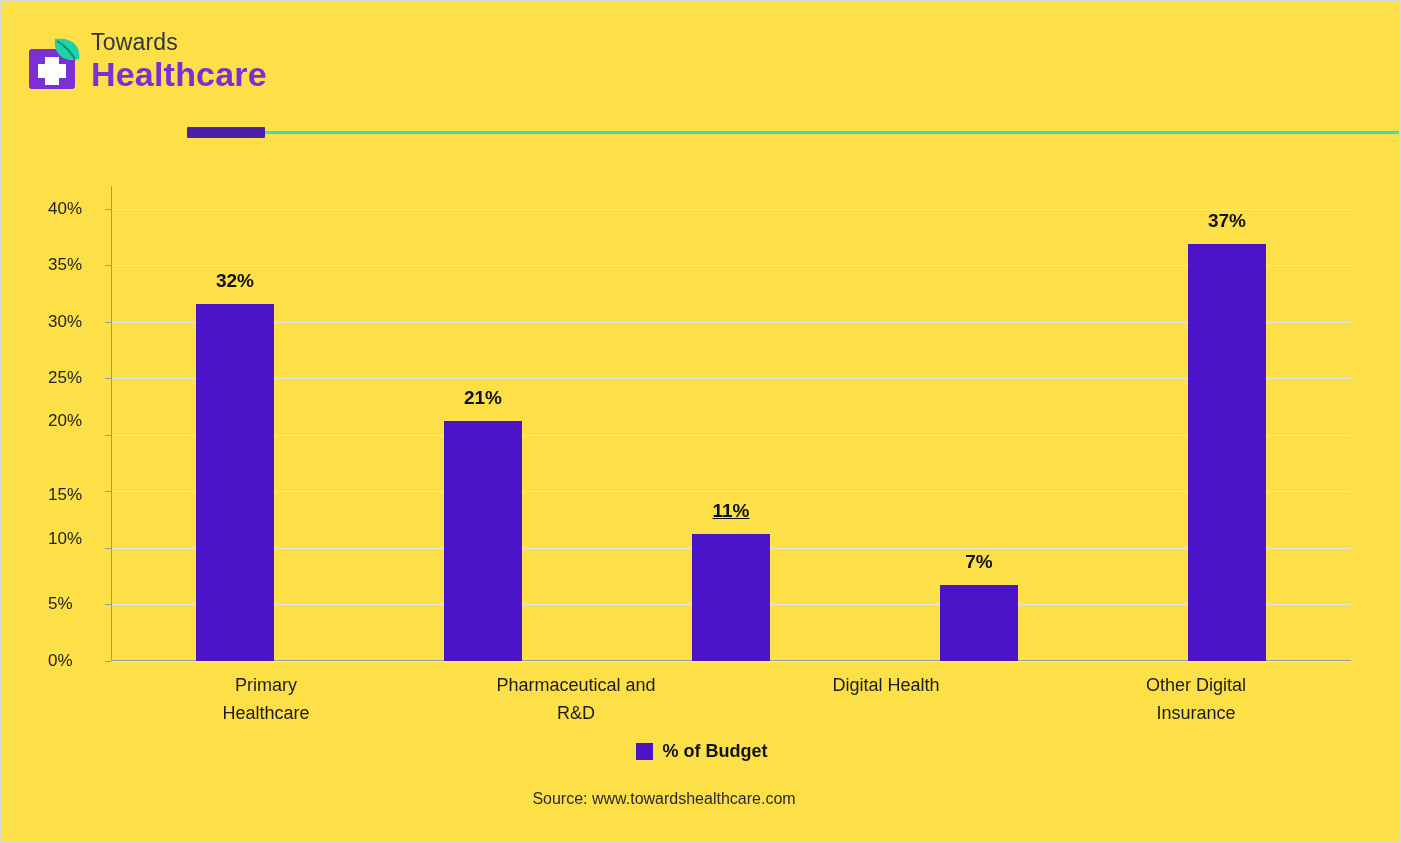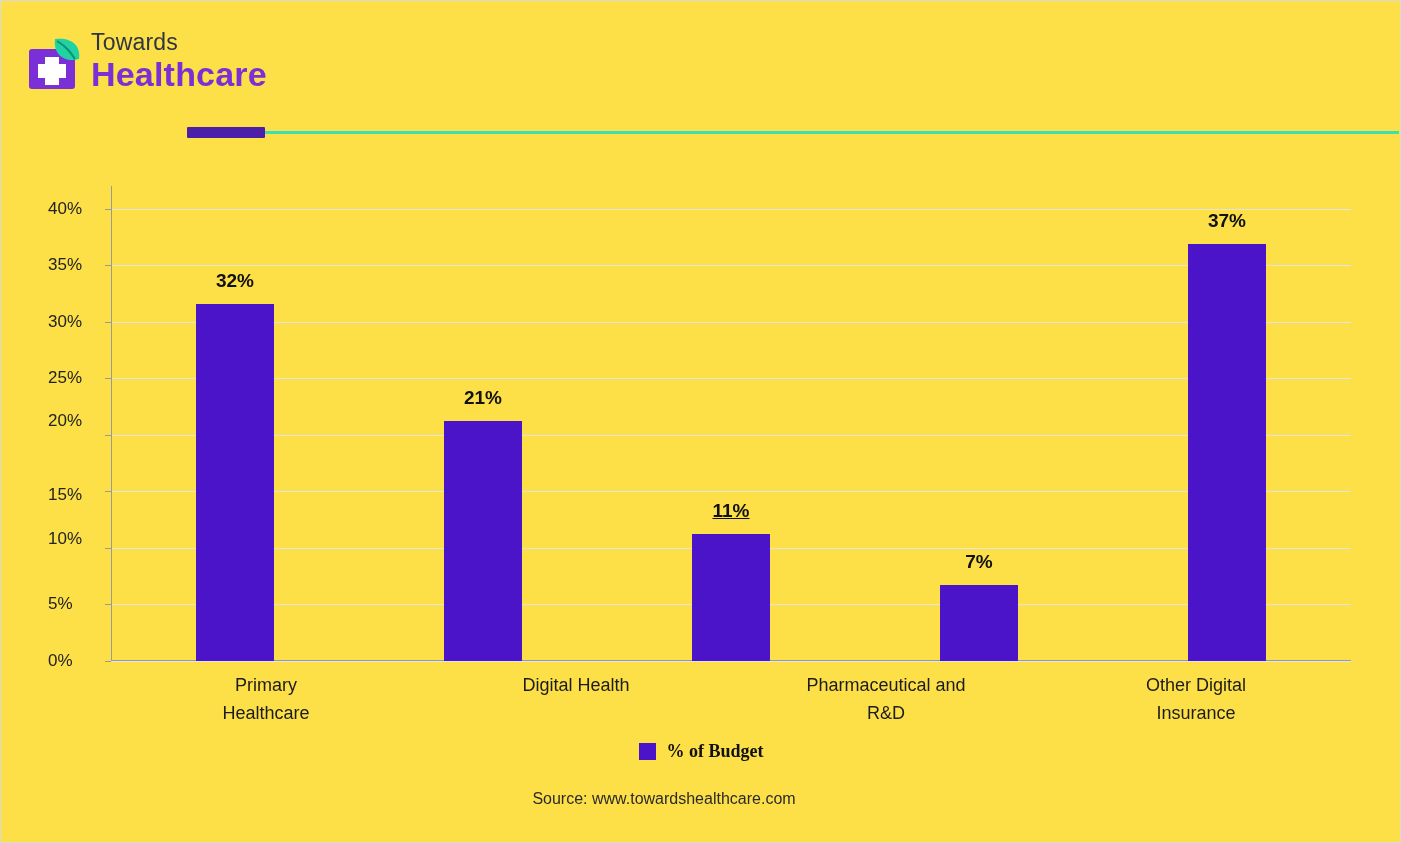--- a/index.html
+++ b/index.html
@@ -195,21 +195,20 @@
   }
   .legend-swatch {
     width: 17px;
     height: 17px;
     background: #4b14c8;
   }
   .legend-label {
     font-size: 18px;
     font-weight: bold;
     color: #111111;
-    font-family: Liberation Serif, serif;
   }
 
   
   .source {
     position: absolute;
     left: 0;
     top: 789px;
     width: 1326px;
     text-align: center;
     font-size: 16px;
@@ -298,25 +297,25 @@
         <div class="ytick-mark" style="top: 22.619px;"></div>
       </div>
   </div>
 
   <div class="xlabels" id="xlabels">
       <div class="xlabel">
         <div>Primary</div>
         <div>Healthcare</div>
       </div>
       <div class="xlabel">
-        <div>Digital Health</div>
-      </div>
-      <div class="xlabel">
         <div>Pharmaceutical and</div>
         <div>R&amp;D</div>
+      </div>
+      <div class="xlabel">
+        <div>Digital Health</div>
       </div>
       <div class="xlabel">
         <div>Other Digital</div>
         <div>Insurance</div>
       </div>
     </div>
 
   <div class="legend" id="legend">
       <span class="legend-swatch" style="background: rgb(75, 20, 200);"></span>
       <span class="legend-label">% of Budget</span>

